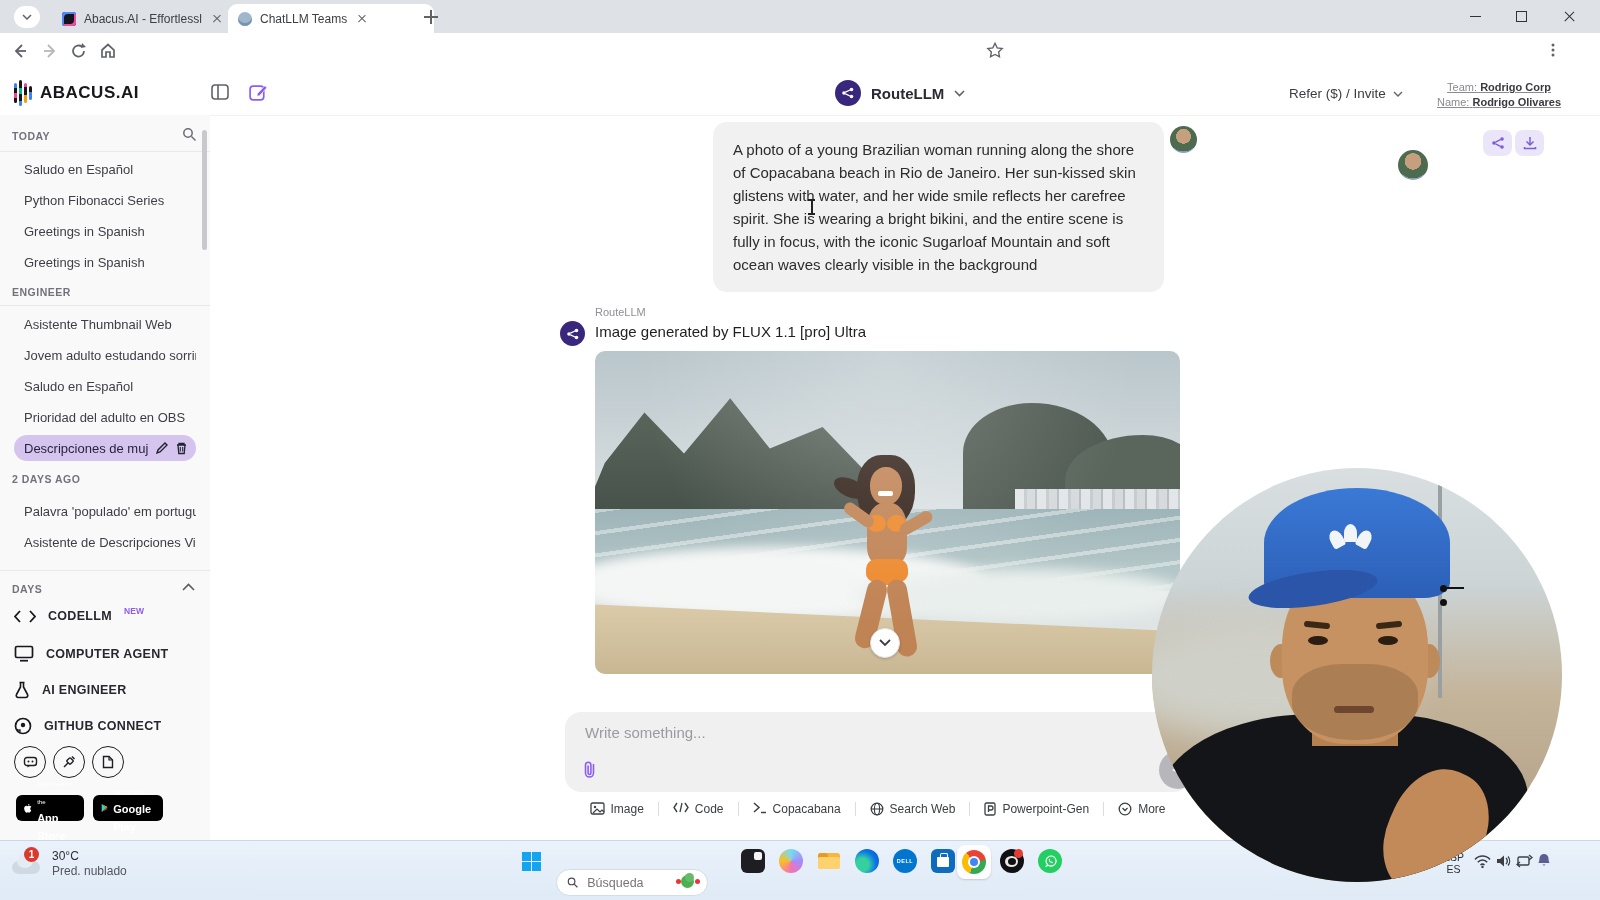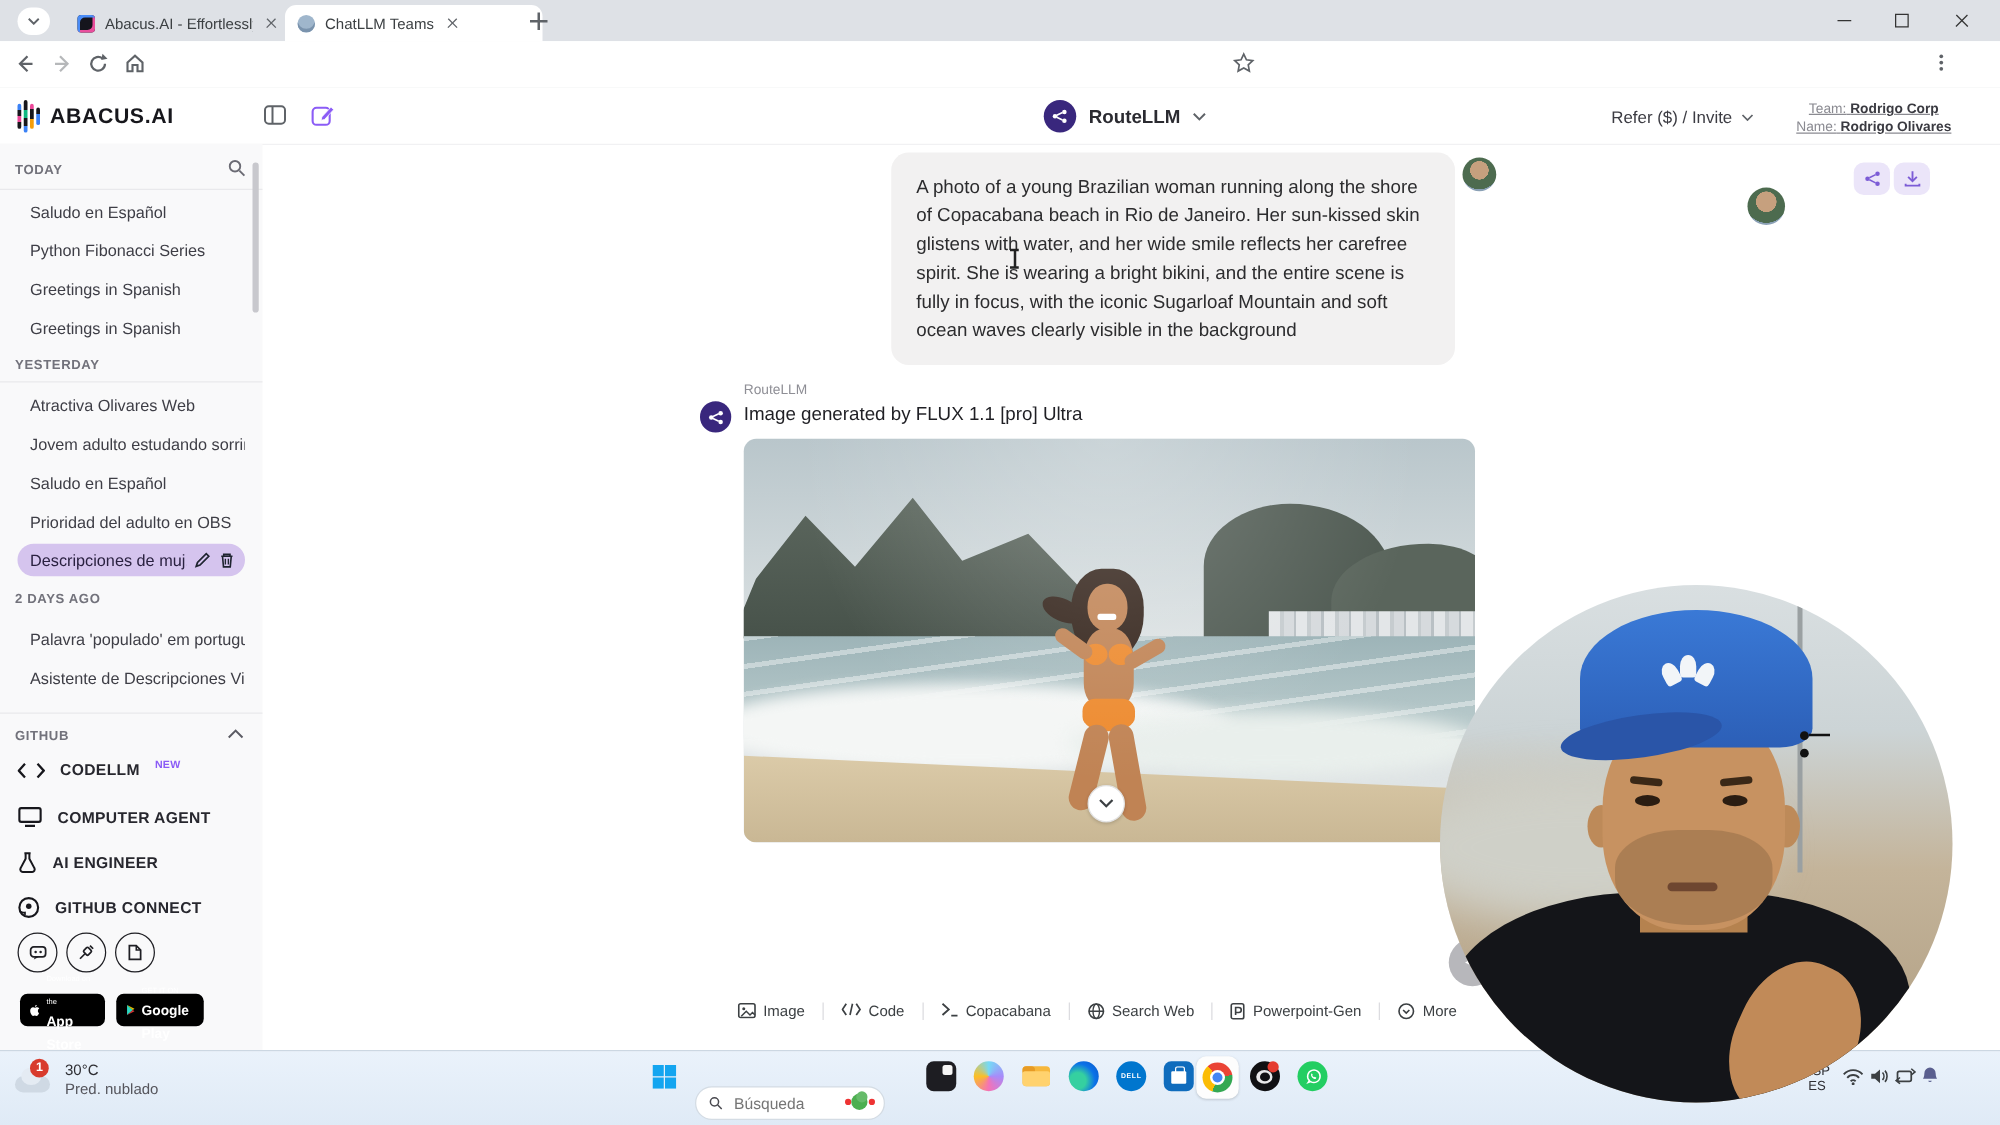--- a/index.html
+++ b/index.html
@@ -337,24 +337,24 @@
     <div class="sb-item" style="top:72px">
         <span>Python Fibonacci Series</span>
       </div>
     <div class="sb-item" style="top:103px">
         <span>Greetings in Spanish</span>
       </div>
     <div class="sb-item" style="top:134px">
         <span>Greetings in Spanish</span>
       </div>
 
-    <div class="sec-label" style="top:171px">YESTERDAY</div>
+    <div class="sec-label" style="top:171px">ENGINEER</div>
     <div class="sb-div" style="top:190px"></div>
     <div class="sb-item" style="top:196px">
-        <span>Atractiva Olivares Web</span>
+        <span>Asistente Thumbnail Web</span>
       </div>
     <div class="sb-item" style="top:227px">
         <span>Jovem adulto estudando sorrind</span>
       </div>
     <div class="sb-item" style="top:258px">
         <span>Saludo en Español</span>
       </div>
     <div class="sb-item" style="top:289px">
         <span>Prioridad del adulto en OBS</span>
       </div>
@@ -372,21 +372,21 @@
 
     <div class="sec-label" style="top:358px">2 DAYS AGO</div>
     <div class="sb-item" style="top:383px">
         <span>Palavra 'populado' em português</span>
       </div>
     <div class="sb-item" style="top:414px">
         <span>Asistente de Descripciones Vide</span>
       </div>
 
     <div class="sb-div" style="top:455px"></div>
-    <div class="sec-label" style="top:468px">GITHUB</div>
+    <div class="sec-label" style="top:468px">DAYS</div>
     <div class="abs" style="left:182px;top:468px">
       <svg width="13" height="8" viewBox="0 0 13 8">
           <polyline points="1,7 6.5,1.5 12,7" fill="none" stroke="#5b5b63" stroke-width="1.6"></polyline>
         </svg>
     </div>
 
     <div class="tool-item" style="top:494px">
       <svg width="22" height="13" viewBox="0 0 22 13">
           <polyline points="6,1 1,6.5 6,12" fill="none" stroke="#17171c" stroke-width="1.8"></polyline>
           <polyline points="16,1 21,6.5 16,12" fill="none" stroke="#17171c" stroke-width="1.8"></polyline>
@@ -516,20 +516,28 @@
     <div class="haze"></div>
   </div>
 
   <div class="scroll-btn">
     <svg width="12" height="8" viewBox="0 0 12 8">
         <polyline points="1,1 6,6 11,1" fill="none" stroke="#3c4043" stroke-width="1.8"></polyline>
       </svg>
   </div>
 
 
+  <div class="inputbox">
+    <input class="write-input" placeholder="Write something..." style="">
+    <div class="abs" style="left:17px;top:48px">
+      <svg width="16" height="19" viewBox="0 0 16 19">
+          <path d="M11.5 4.5 V13 a4 4 0 0 1 -8 0 V5 a2.7 2.7 0 0 1 5.4 0 v8 a1.4 1.4 0 0 1 -2.8 0 V6" fill="none" stroke="#8b5cf6" stroke-width="1.6" stroke-linecap="round"></path>
+        </svg>
+    </div>
+  </div>
   <div class="send-btn">
     <svg width="16" height="16" viewBox="0 0 16 16">
         <path d="M2 8 L14 2 L10 8 L14 14 Z" fill="#fff"></path>
       </svg>
   </div>
 
   <div class="chat-toolbar">
     <div class="ct-item">
       <svg width="15" height="13" viewBox="0 0 15 13">
           <rect x="1" y="1" width="13" height="11" rx="1.5" fill="none" stroke="#3c4043" stroke-width="1.3"></rect>

